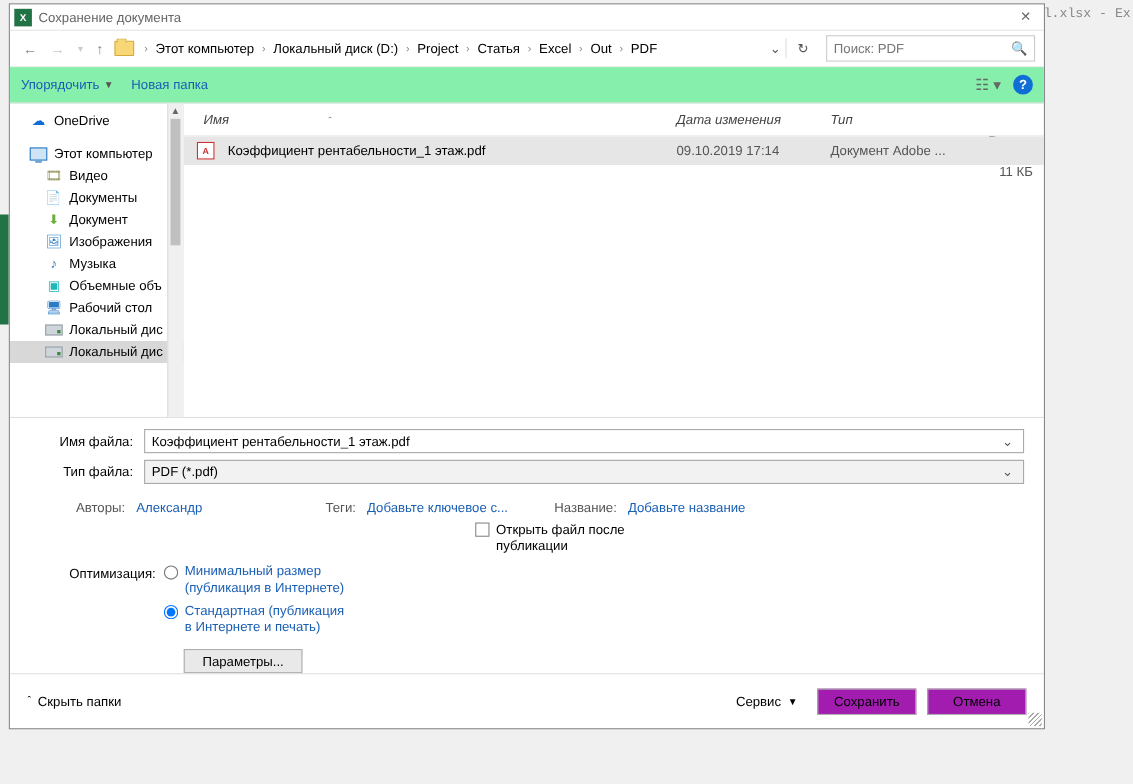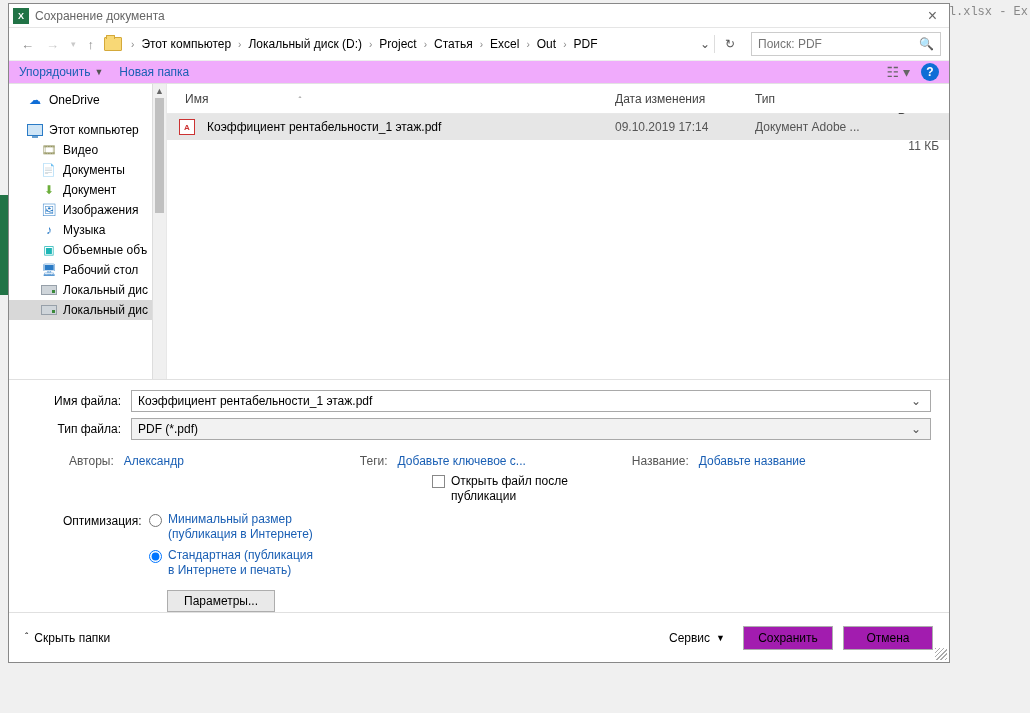--- a/index.html
+++ b/index.html
@@ -22,21 +22,21 @@
 .bc-sep { color:#888; margin:0 3px; font-size:10px;}
 .bc-item { color:#000; cursor:pointer; }
 .nav-refresh { margin-left: 4px; padding:2px 6px; color:#555; cursor:pointer;}
 .addr-end { display:flex; align-items:center; margin-left:auto;}
 .chev-d { color:#555; padding:0 4px; cursor:pointer;}
 .searchbox { border:1px solid #ccc; height:24px; width:190px; margin-left:6px; display:flex; align-items:center; padding:0 6px;}
 .searchbox input { border:none; outline:none; flex:1; font-size:12px; color:#555; }
 .search-glyph { color:#777; cursor:pointer; }
 
 
-.toolbar { height: 24px; background:#f0abfc; border-top:1px solid #eee; border-bottom:1px solid #e2e2e2; display:flex; align-items:center; padding:0 10px; gap:16px; }
+.toolbar { height: 34px; background:#86efac; border-top:1px solid #eee; border-bottom:1px solid #e2e2e2; display:flex; align-items:center; padding:0 10px; gap:16px; }
 .tb-btn { color:#1a5fb4; cursor:pointer; display:flex; align-items:center; gap:4px;}
 .tb-right { margin-left:auto; display:flex; align-items:center; gap:8px;}
 .tb-icon { color:#666; cursor:pointer; padding:3px; font-size:14px;}
 .help-icon { width:18px; height:18px; border-radius:50%; background:#0f6dd6; color:#fff; display:flex; align-items:center; justify-content:center; font-size:12px; font-weight:bold; cursor:pointer;}
 
 
 .body { flex:1; display:flex; min-height:0; }
 .sidebar { width:158px; border-right:1px solid #e8e8e8; overflow:hidden; position:relative;}
 .sb-scroll { position:absolute; right:0; top:0; width:14px; height:100%; background:#f0f0f0; border-left:1px solid #ddd;}
 .sb-scroll .arrow{height:14px;display:flex;align-items:center;justify-content:center;color:#666;font-size:9px;cursor:pointer;}
@@ -52,39 +52,39 @@
 .ic-pc::after{content:"";position:absolute;left:4px;bottom:-3px;width:6px;height:2px;background:#6aa0cf;}
 .ic-gen{color:#8a8a50;}
 .ic-blue{color:#2a7bc6;}
 .ic-green{color:#6cae3b;}
 .ic-teal{color:#1eb6b6;}
 .ic-drive{width:16px;height:10px;background:#cfd5da;border:1px solid #97a0a9;position:relative;}
 .ic-drive::before{content:"";position:absolute;right:1px;bottom:1px;width:3px;height:3px;background:#3b8a3b;}
 
 
 .filepane { flex:1; display:flex; flex-direction:column; }
-.columns { height:30px; display:flex; align-items:center; border-bottom:1px solid #e8e8e8; color:#444; padding-left:12px;}
+.columns { height:30px; display:flex; align-items:center; border-bottom:1px solid #e8e8e8; color:#444; padding-left:12px;font-style:italic;}
 .col { padding:0 6px; }
 .col-name{flex:1;} .col-date{width:140px;} .col-type{width:140px;} .col-size{width:60px;text-align:right;padding-right:10px;margin-top:38px;}
 .sort-arrow{display:inline-block;margin-left:90px;color:#888;font-size:9px;}
 .filerow { height:26px; display:flex; align-items:center; padding-left:12px; background:#e6e6e6; cursor:pointer;}
 .file-ic { width:16px; height:16px; border:1px solid #c33; background:#fff; display:flex; align-items:center; justify-content:center; color:#c33; font-size:8px; font-weight:bold; margin-right:6px;}
 .filerow .col{color:#555;}
 .filerow .col-name{color:#000;}
 
 
 .form { border-top:1px solid #e0e0e0; padding: 10px 18px 0 18px; }
 .frow { display:flex; align-items:center; margin-bottom:6px; }
 .flabel { width:104px; text-align:right; padding-right:10px; color:#000;}
 .finput { flex:1; border:1px solid #a9a9a9; height:22px; padding:0 6px; background:#fff; display:flex; align-items:center; justify-content:space-between;}
 .finput.sel-combo { background:#f2f2f2;}
 .finput input{border:none;outline:none;flex:1;font-size:12px;}
 .dd-arrow{color:#555;cursor:pointer;padding:0 3px;}
 
-.meta-row { display:flex; padding: 8px 0 4px 42px; gap: 96px; align-items:flex-start;}
+.meta-row { display:flex; padding: 8px 0 4px 42px; gap: 32px; align-items:flex-start;}
 .meta-col { display:flex; gap:10px; }
 .meta-label{color:#555;}
 .meta-link{color:#1a5fb4;cursor:pointer;}
 
 .opt-section { display:flex; align-items:flex-start; padding: 6px 0 0 36px; margin-top: 34px; }
 .opt-label-col { width:86px; text-align:right; padding-right:8px; padding-top:2px; color:#000;}
 .opt-content { display:flex; flex-direction:column; gap:6px; }
 .radio-row { display:flex; align-items:flex-start; gap:6px; }
 .radio-row input[type=radio]{margin-top:2px;}
 .radio-text{color:#1a5fb4; max-width:150px; line-height:1.25;}

